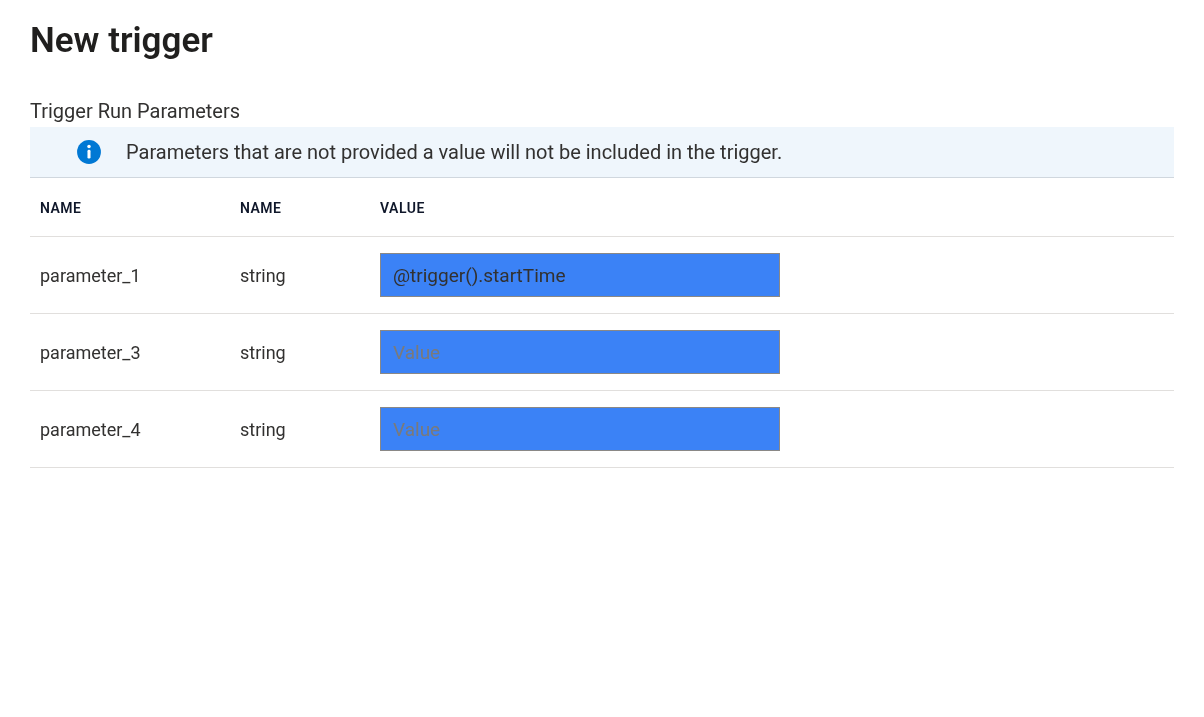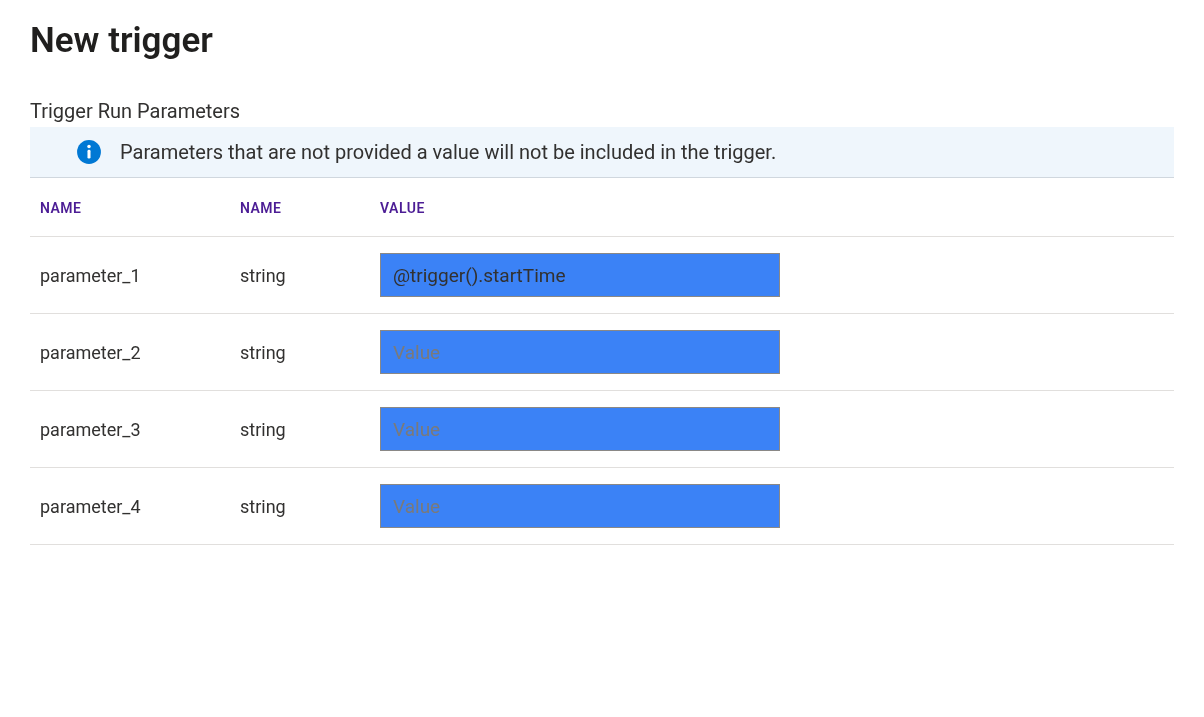--- a/index.html
+++ b/index.html
@@ -25,21 +25,21 @@
       font-weight: 400;
       color: #323130;
       margin-bottom: 4px;
     }
     .info-banner {
       background: #eff6fc;
       border-bottom: 1px solid #d0d7de;
       padding: 12px 10px;
       display: flex;
       align-items: center;
-      gap: 18px;
+      gap: 24px;
     }
     .info-icon {
       width: 26px;
       height: 26px;
       flex-shrink: 0;
       margin-left: 36px;
     }
     .info-icon svg {
       display: block;
     }
@@ -49,21 +49,21 @@
       font-weight: 400;
     }
     .params-table {
       width: 100%;
       border-collapse: collapse;
     }
     .params-table thead th {
       text-align: left;
       font-size: 14px;
       font-weight: 600;
-      color: #4c1d95;
+      color: #0f172a;
       letter-spacing: 0.5px;
       padding: 22px 10px 20px 10px;
       border-bottom: 1px solid #e1dfdd;
     }
     .params-table thead th:first-child {
       padding-left: 10px;
     }
     .col-name {
       width: 200px;
     }
@@ -123,25 +123,20 @@
       <th class="col-value">VALUE</th>
     </tr>
   </thead>
   <tbody id="params-tbody">
   <tr>
         <td>parameter_1</td>
         <td>string</td>
         <td><input type="text" class="value-input" placeholder="Value" value="@trigger().startTime" style=""></td>
       </tr>
       <tr>
-        <td>parameter_2</td>
-        <td>string</td>
-        <td><input type="text" class="value-input" placeholder="Value" style=""></td>
-      </tr>
-      <tr>
         <td>parameter_3</td>
         <td>string</td>
         <td><input type="text" class="value-input" placeholder="Value" style=""></td>
       </tr>
       <tr>
         <td>parameter_4</td>
         <td>string</td>
         <td><input type="text" class="value-input" placeholder="Value" style=""></td>
       </tr>
     </tbody>

